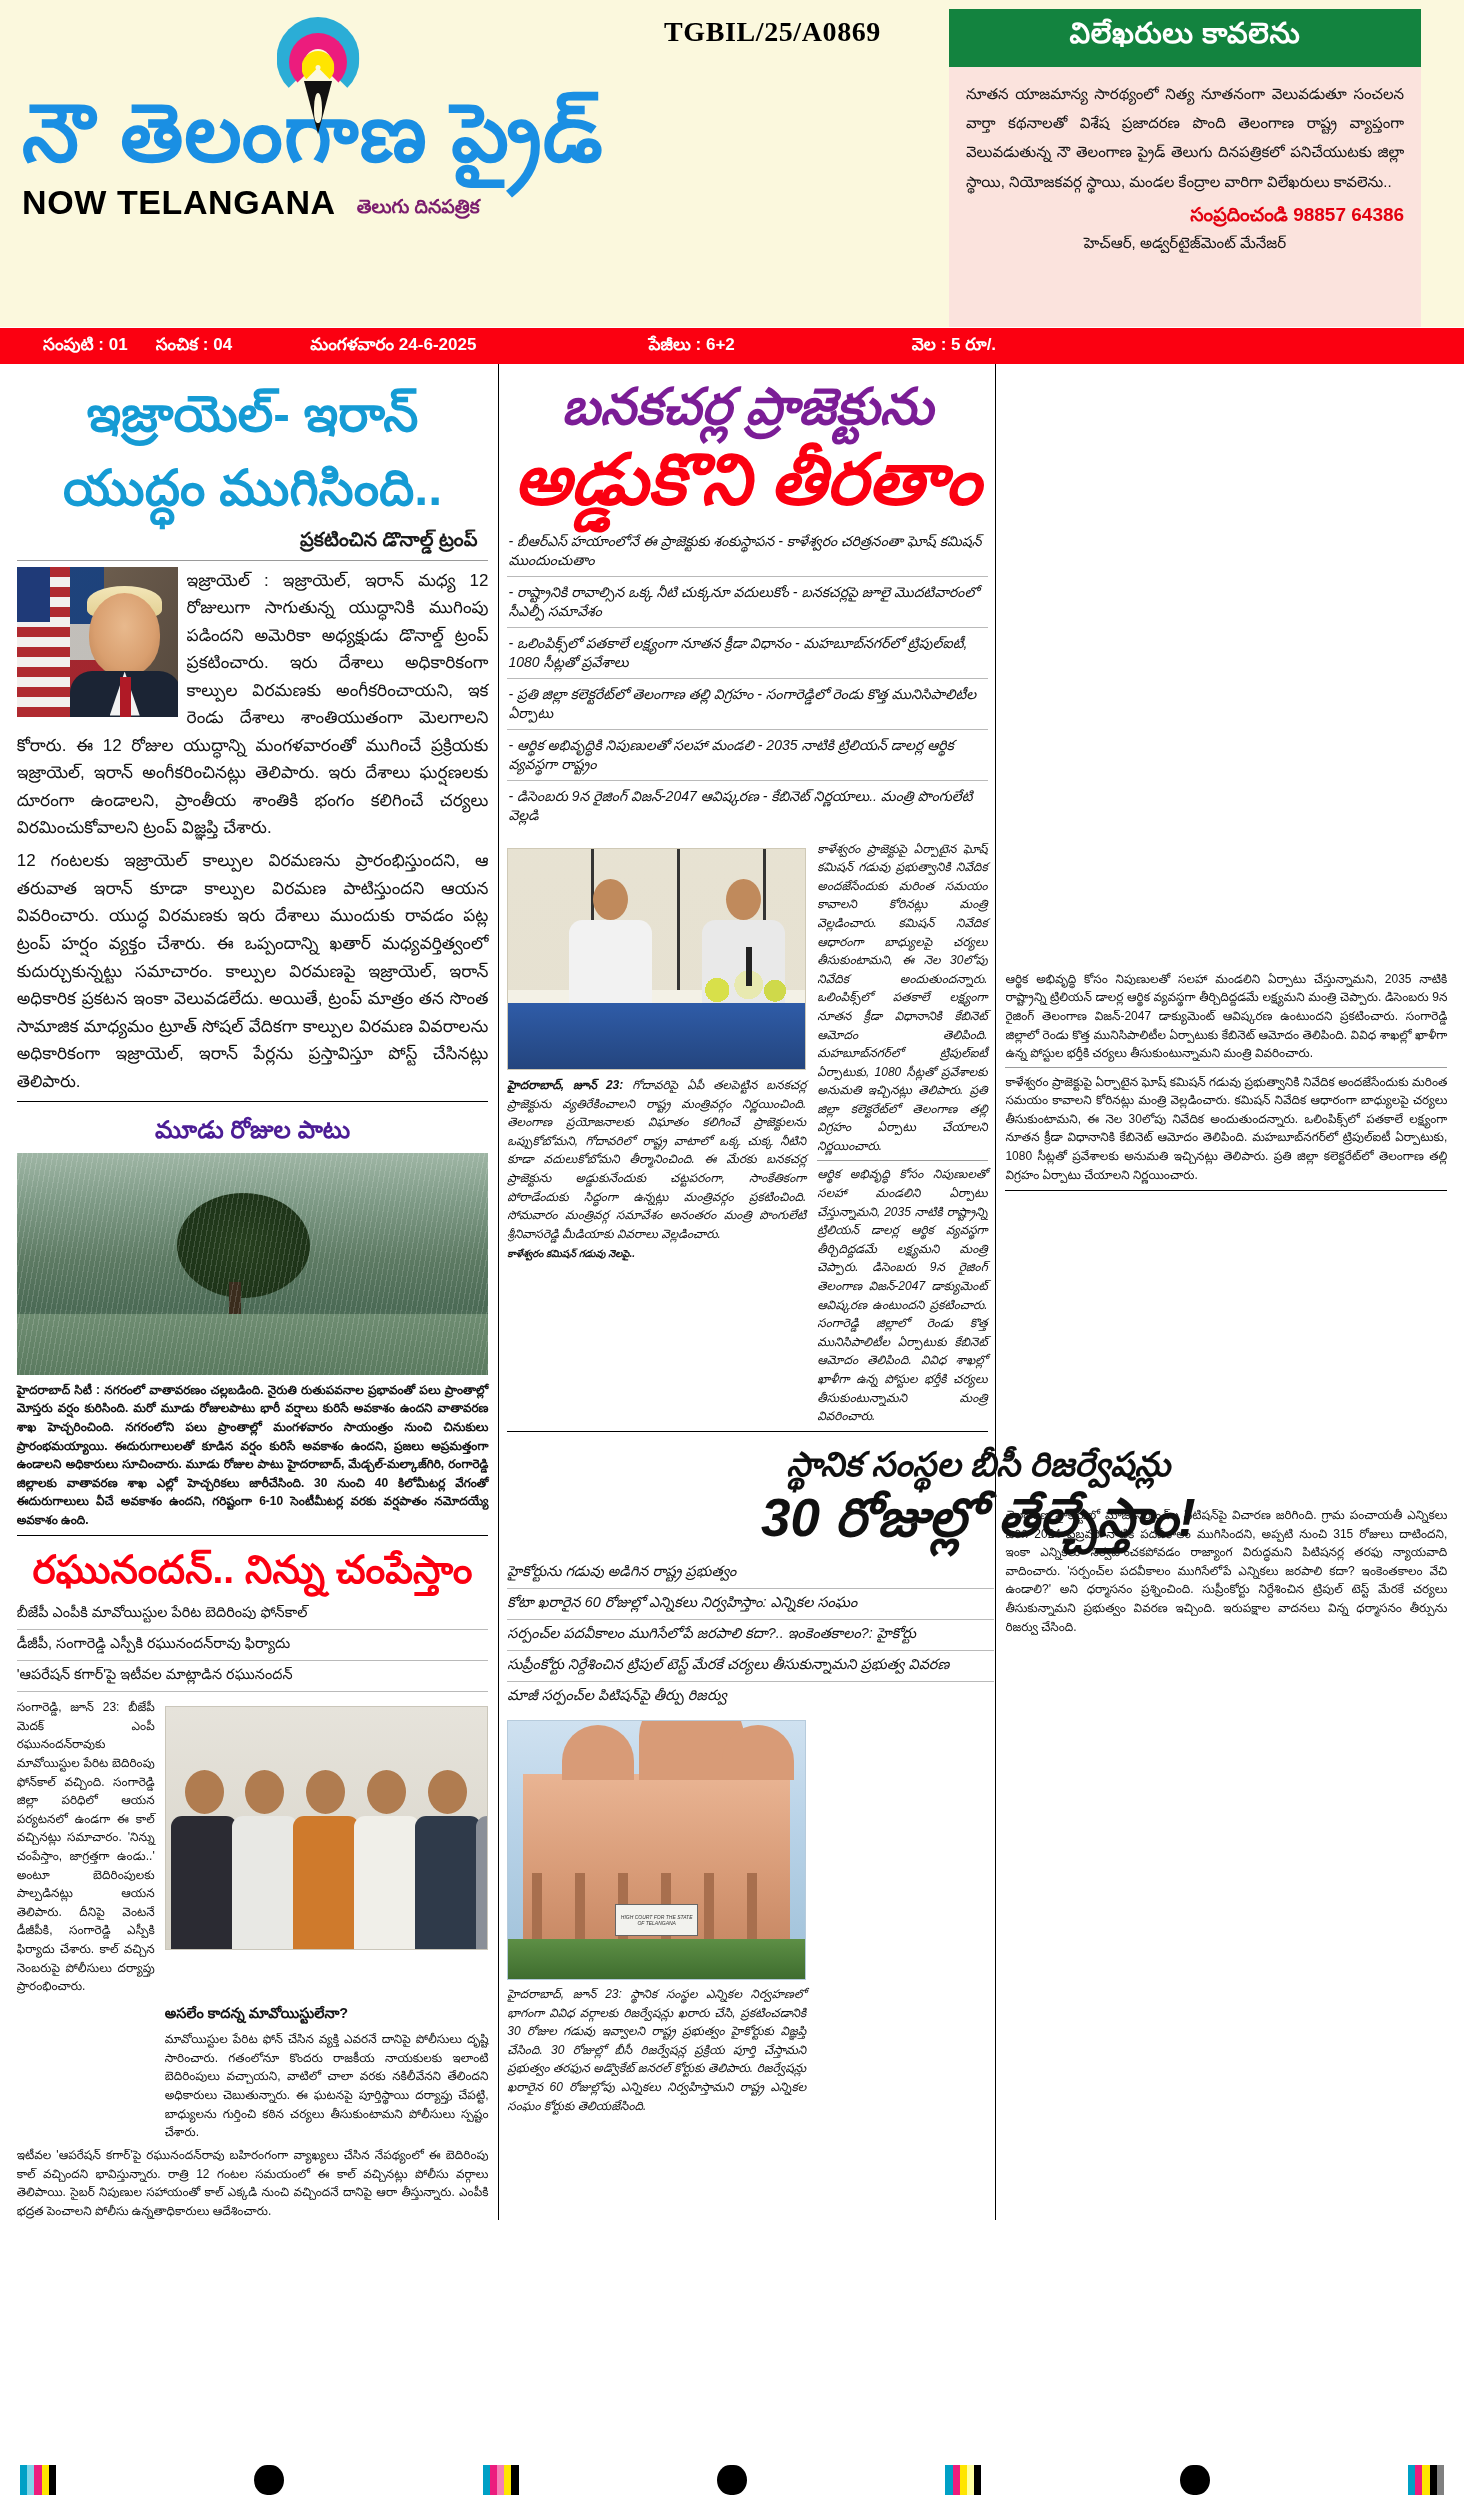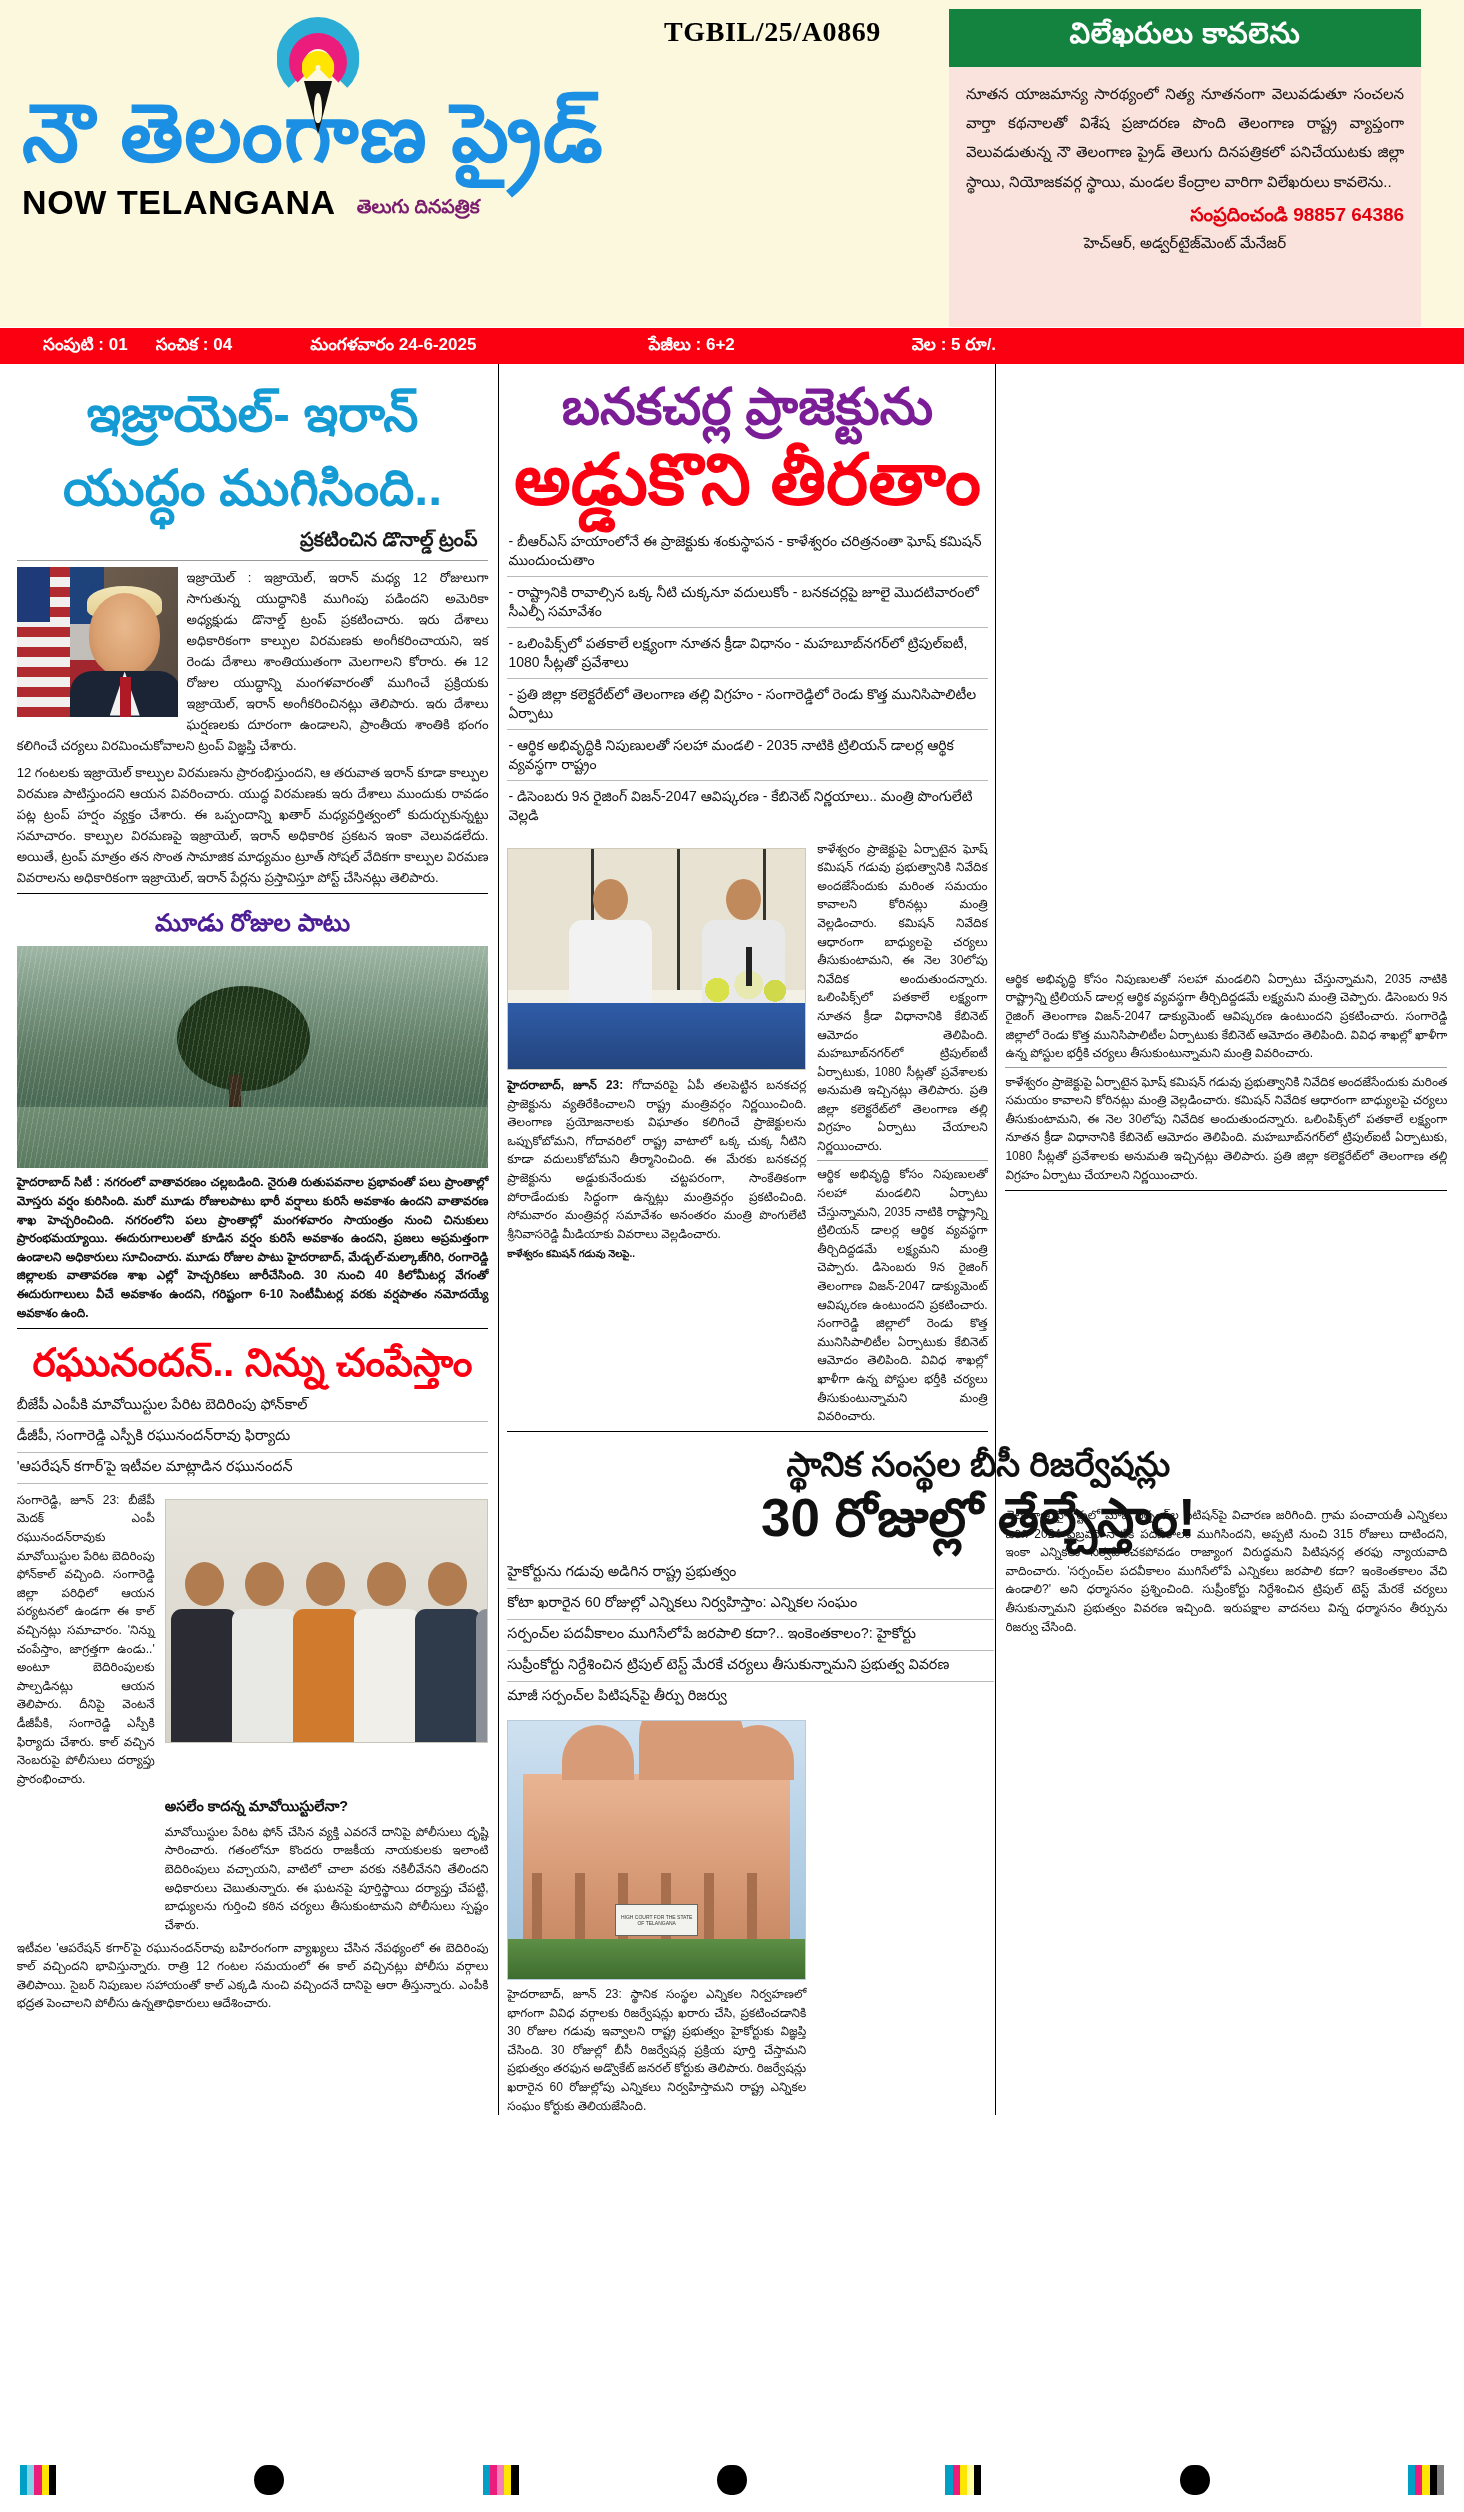--- a/index.html
+++ b/index.html
@@ -158,21 +158,21 @@
   .rb4 { margin-left:172px; }
   .rb5 { margin-left:177px; }
 
   
   .page {
     display:flex;
     width:1464px;
     padding: 0 8.9px;
   }
   .col-left   { width: 490px; padding: 7.8px 10px 0 7.8px; }
-  .col-center { width: 498px; padding: 7.8px 7.8px 0 7.8px; border-left:1.1px solid #000; border-right:1.1px solid #000;}
+  .col-center { width: 498px; padding: 7.8px 7.8px 0 7.8px; border-left:1.1px solid #000; border-right:1.1px solid #000;font-style:italic;}
   .col-right  { width: 459px; padding: 7.8px 7.8px 0 8.9px; }
 
   
   .hl-israel {
     font-family:"Liberation Sans", sans-serif;
     font-weight:700;
     color:#159bd4;
     font-size:50px;
     line-height:1.28;
     text-align:center;
@@ -183,21 +183,21 @@
     font-weight:700;
     color:#1b1b1b;
     font-size:19.4px;
     text-align:right;
     margin: 7.8px 11px 5.5px 0;
   }
   .hr-thin { border:0; border-top:0.6px solid #9a9a9a; margin: 3.3px 0 5.5px 0; }
 
   .body-text {
     font-family:"Liberation Sans", sans-serif;
-    font-size:13px;
+    font-size:17px;
     line-height:1.62;
     color:#111;
     text-align:justify;
   }
   .body-text.small { font-size:12px; line-height:1.55; }
 
   .trump-photo {
     width:161px; height:150px;
     float:left; margin:0 8.9px 4.4px 0;
     background:

